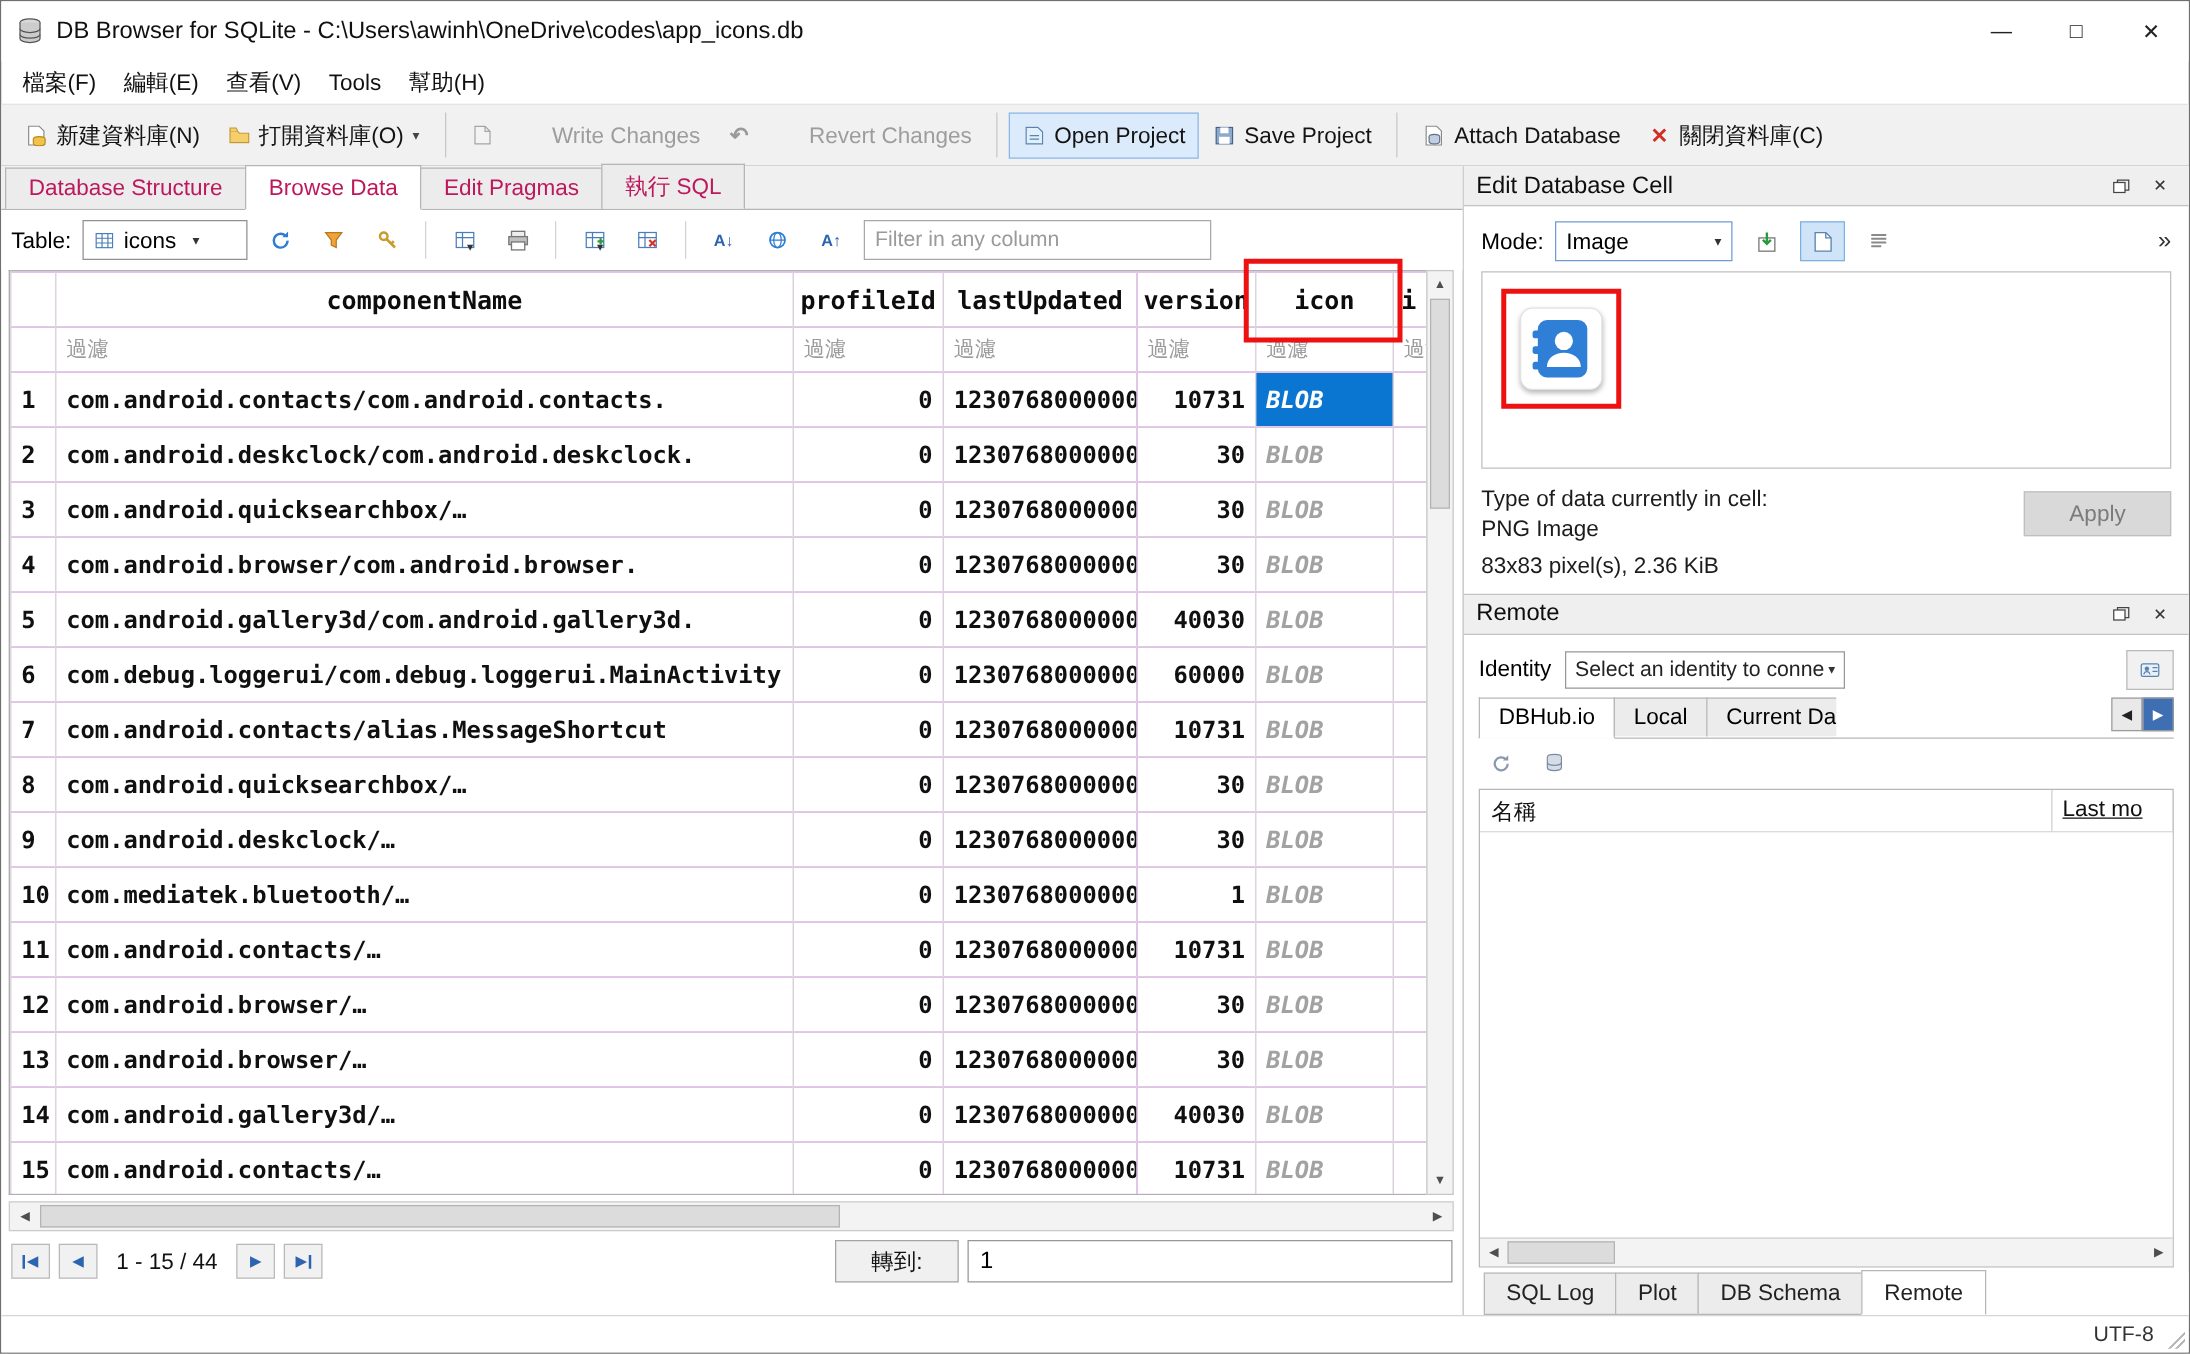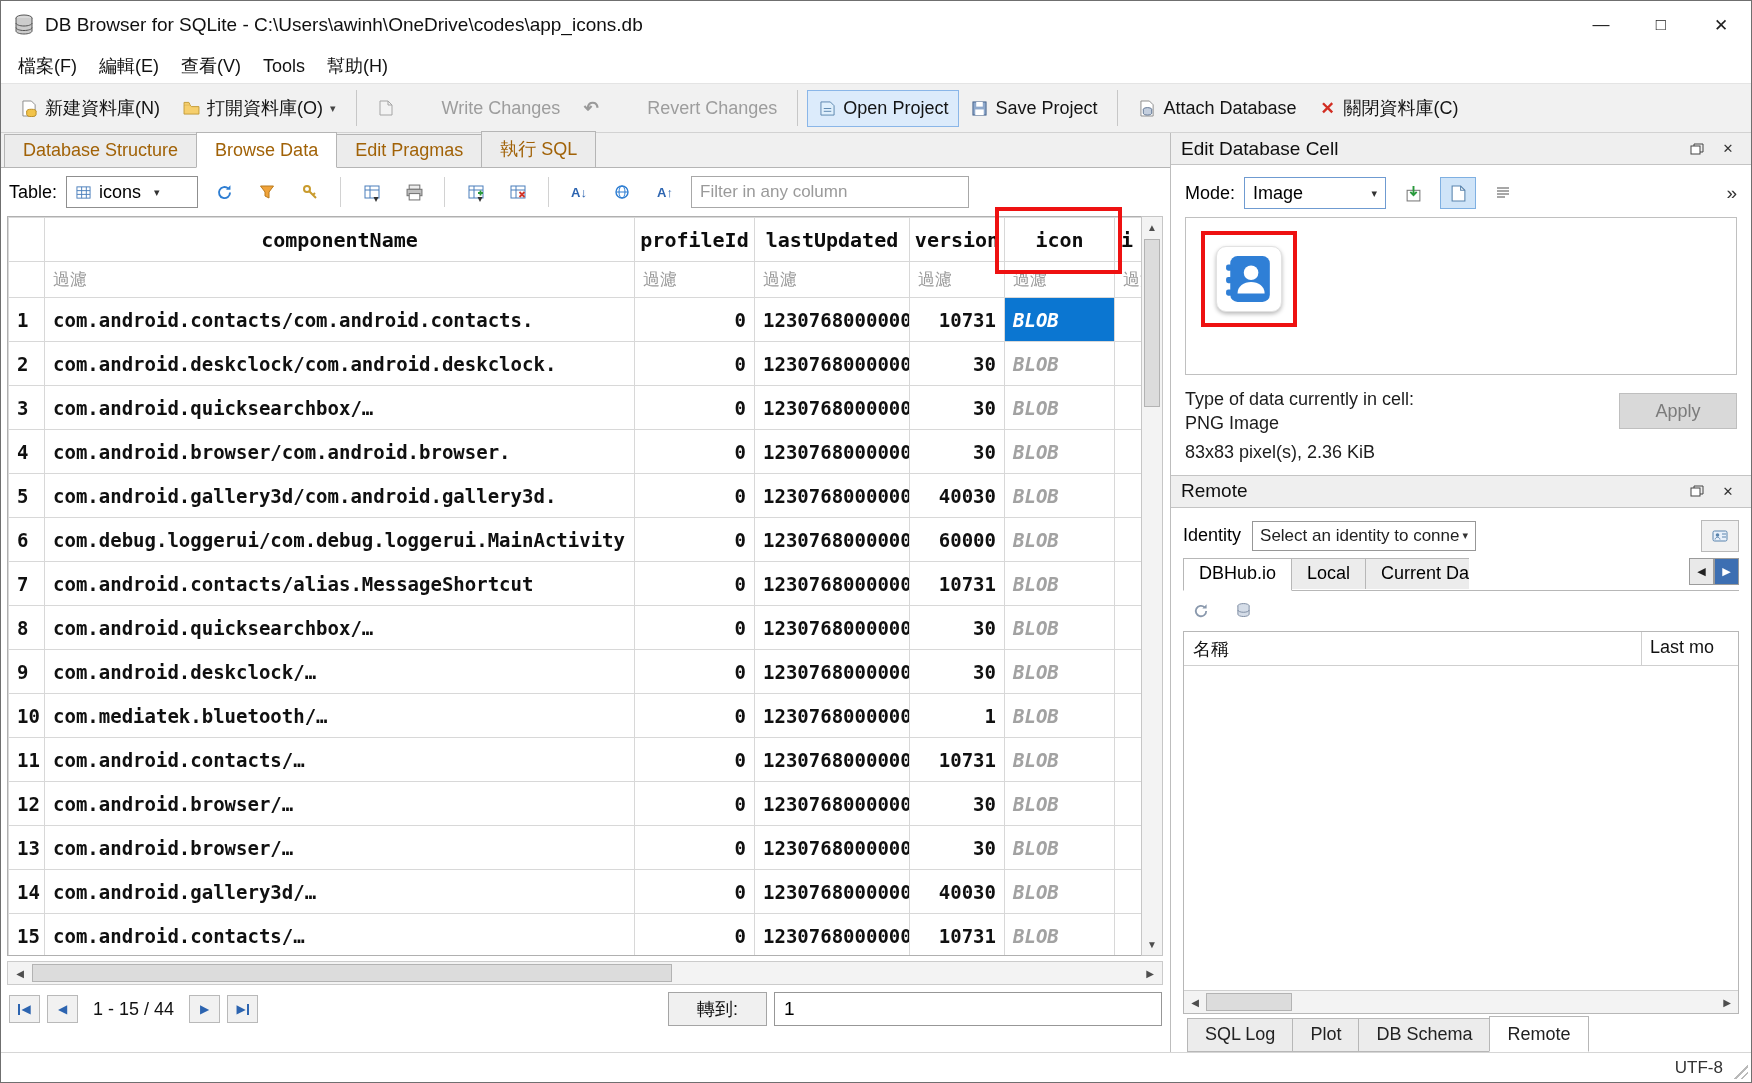--- a/index.html
+++ b/index.html
@@ -29,21 +29,21 @@
   .ticon { display:inline-flex; width:18px; height:18px; align-items:center; justify-content:center; }
   .red-x { color:#d22d22; font-weight:bold; font-size:17px; }
   .gray-undo { color:#9a9a9a; font-size:18px; font-weight:bold; }
 
   
   .workspace { flex:1; display:flex; min-height:0; }
 
   
   .left-pane { width:1170px; flex:0 0 auto; display:flex; flex-direction:column; border-right:1px solid #bdbdbd; position:relative; background:#fff; }
   .doc-tabs { height:35px; flex:0 0 auto; background:#f0f0f0; display:flex; align-items:flex-end; padding-left:3px; border-bottom:1px solid #b5b5b5; }
-  .doc-tab { font-size:18px; padding:5px 18px 6px; background:#ececec; border:1px solid #b5b5b5; border-bottom:none; margin-right:-1px; color:#a16207; }
+  .doc-tab { font-size:18px; padding:5px 18px 6px; background:#ececec; border:1px solid #b5b5b5; border-bottom:none; margin-right:-1px; color:#be185d; }
   .doc-tab.active { background:#fff; padding-top:7px; margin-bottom:-1px; border-bottom:1px solid #fff; }
 
   .controls-row { height:48px; flex:0 0 auto; display:flex; align-items:center; gap:9px; padding:0 8px; font-size:18px; background:#fff; }
   .combo { display:flex; align-items:center; gap:7px; border:1px solid #8f8f8f; background:#fff; height:32px; padding:0 7px; }
   .combo-caret { font-size:11px; color:#333; margin-left:6px; }
   .mini-btn { width:34px; height:32px; display:flex; align-items:center; justify-content:center; flex:0 0 auto; }
   .mini-caret { font-size:10px; color:#333; margin-left:-6px; align-self:flex-end; padding-bottom:4px; }
   .csep { width:1px; height:30px; background:#d2d2d2; margin:0 4px; }
   .filter-input { width:278px; height:32px; border:1px solid #a8a8a8; font-size:17px; padding:0 8px;
                   font-family:"Liberation Sans",sans-serif; color:#333; }
@@ -111,21 +111,21 @@
   .remote-tabs { display:flex; align-items:flex-start; height:33px; border-bottom:1px solid #b7b7b7; margin-top:2px; flex:0 0 auto; }
   .rtab { font-size:18px; padding:4px 15px 5px; border:1px solid #b7b7b7; border-bottom:none; background:#ececec; margin-right:-1px; white-space:nowrap; overflow:hidden; }
   .rtab.active { background:#fff; margin-bottom:-1px; padding-bottom:6px; border-bottom:1px solid #fff; }
   .rtab.cut { max-width:104px; border-right:none; }
   .rtab-scroll { margin-left:auto; display:flex; flex:0 0 auto; }
   .rs-btn { width:25px; height:27px; border:1px solid #9b9b9b; background:#e9e9e9; display:flex; align-items:center; justify-content:center; font-size:11px; color:#222; }
   .remote-iconbar { height:40px; display:flex; align-items:center; gap:14px; padding:2px 4px; flex:0 0 auto; }
   .remote-table { flex:1; border:1px solid #b7b7b7; display:flex; flex-direction:column; min-height:0; }
   .rt-header { display:flex; border-bottom:1px solid #cfcfcf; height:34px; font-size:18px; color:#111; flex:0 0 auto; }
   .rt-h-name { flex:1; padding:5px 9px; border-right:1px solid #cfcfcf; }
-  .rt-h-last { width:96px; padding:5px 8px; overflow:hidden; white-space:nowrap; }
+  .rt-h-last { width:96px; padding:5px 8px; overflow:hidden; white-space:nowrap;text-decoration:underline; }
   .rt-body { flex:1; background:#fff; }
   .rt-scroll { height:23px; border-top:1px solid #cfcfcf; background:#f3f3f3; display:flex; flex:0 0 auto; }
   .rthumb { width:86px; margin:2px 0; background:#dcdcdc; border:1px solid #b3b3b3; }
 
   .dock-tabs { height:34px; flex:0 0 auto; display:flex; align-items:flex-end; padding-left:16px; background:#fff; }
   .dtab { font-size:18px; padding:5px 17px 6px; border:1px solid #b7b7b7; background:#ececec; margin-right:-1px; color:#222; }
   .dtab.active { background:#fff; border-bottom-color:#fff; padding-top:7px; }
 
   
   .statusbar { height:30px; flex:0 0 auto; border-top:1px solid #d6d6d6; background:#fff; display:flex; align-items:center; justify-content:flex-end; padding-right:28px; font-size:17px; color:#333; position:relative;text-align:right; }

